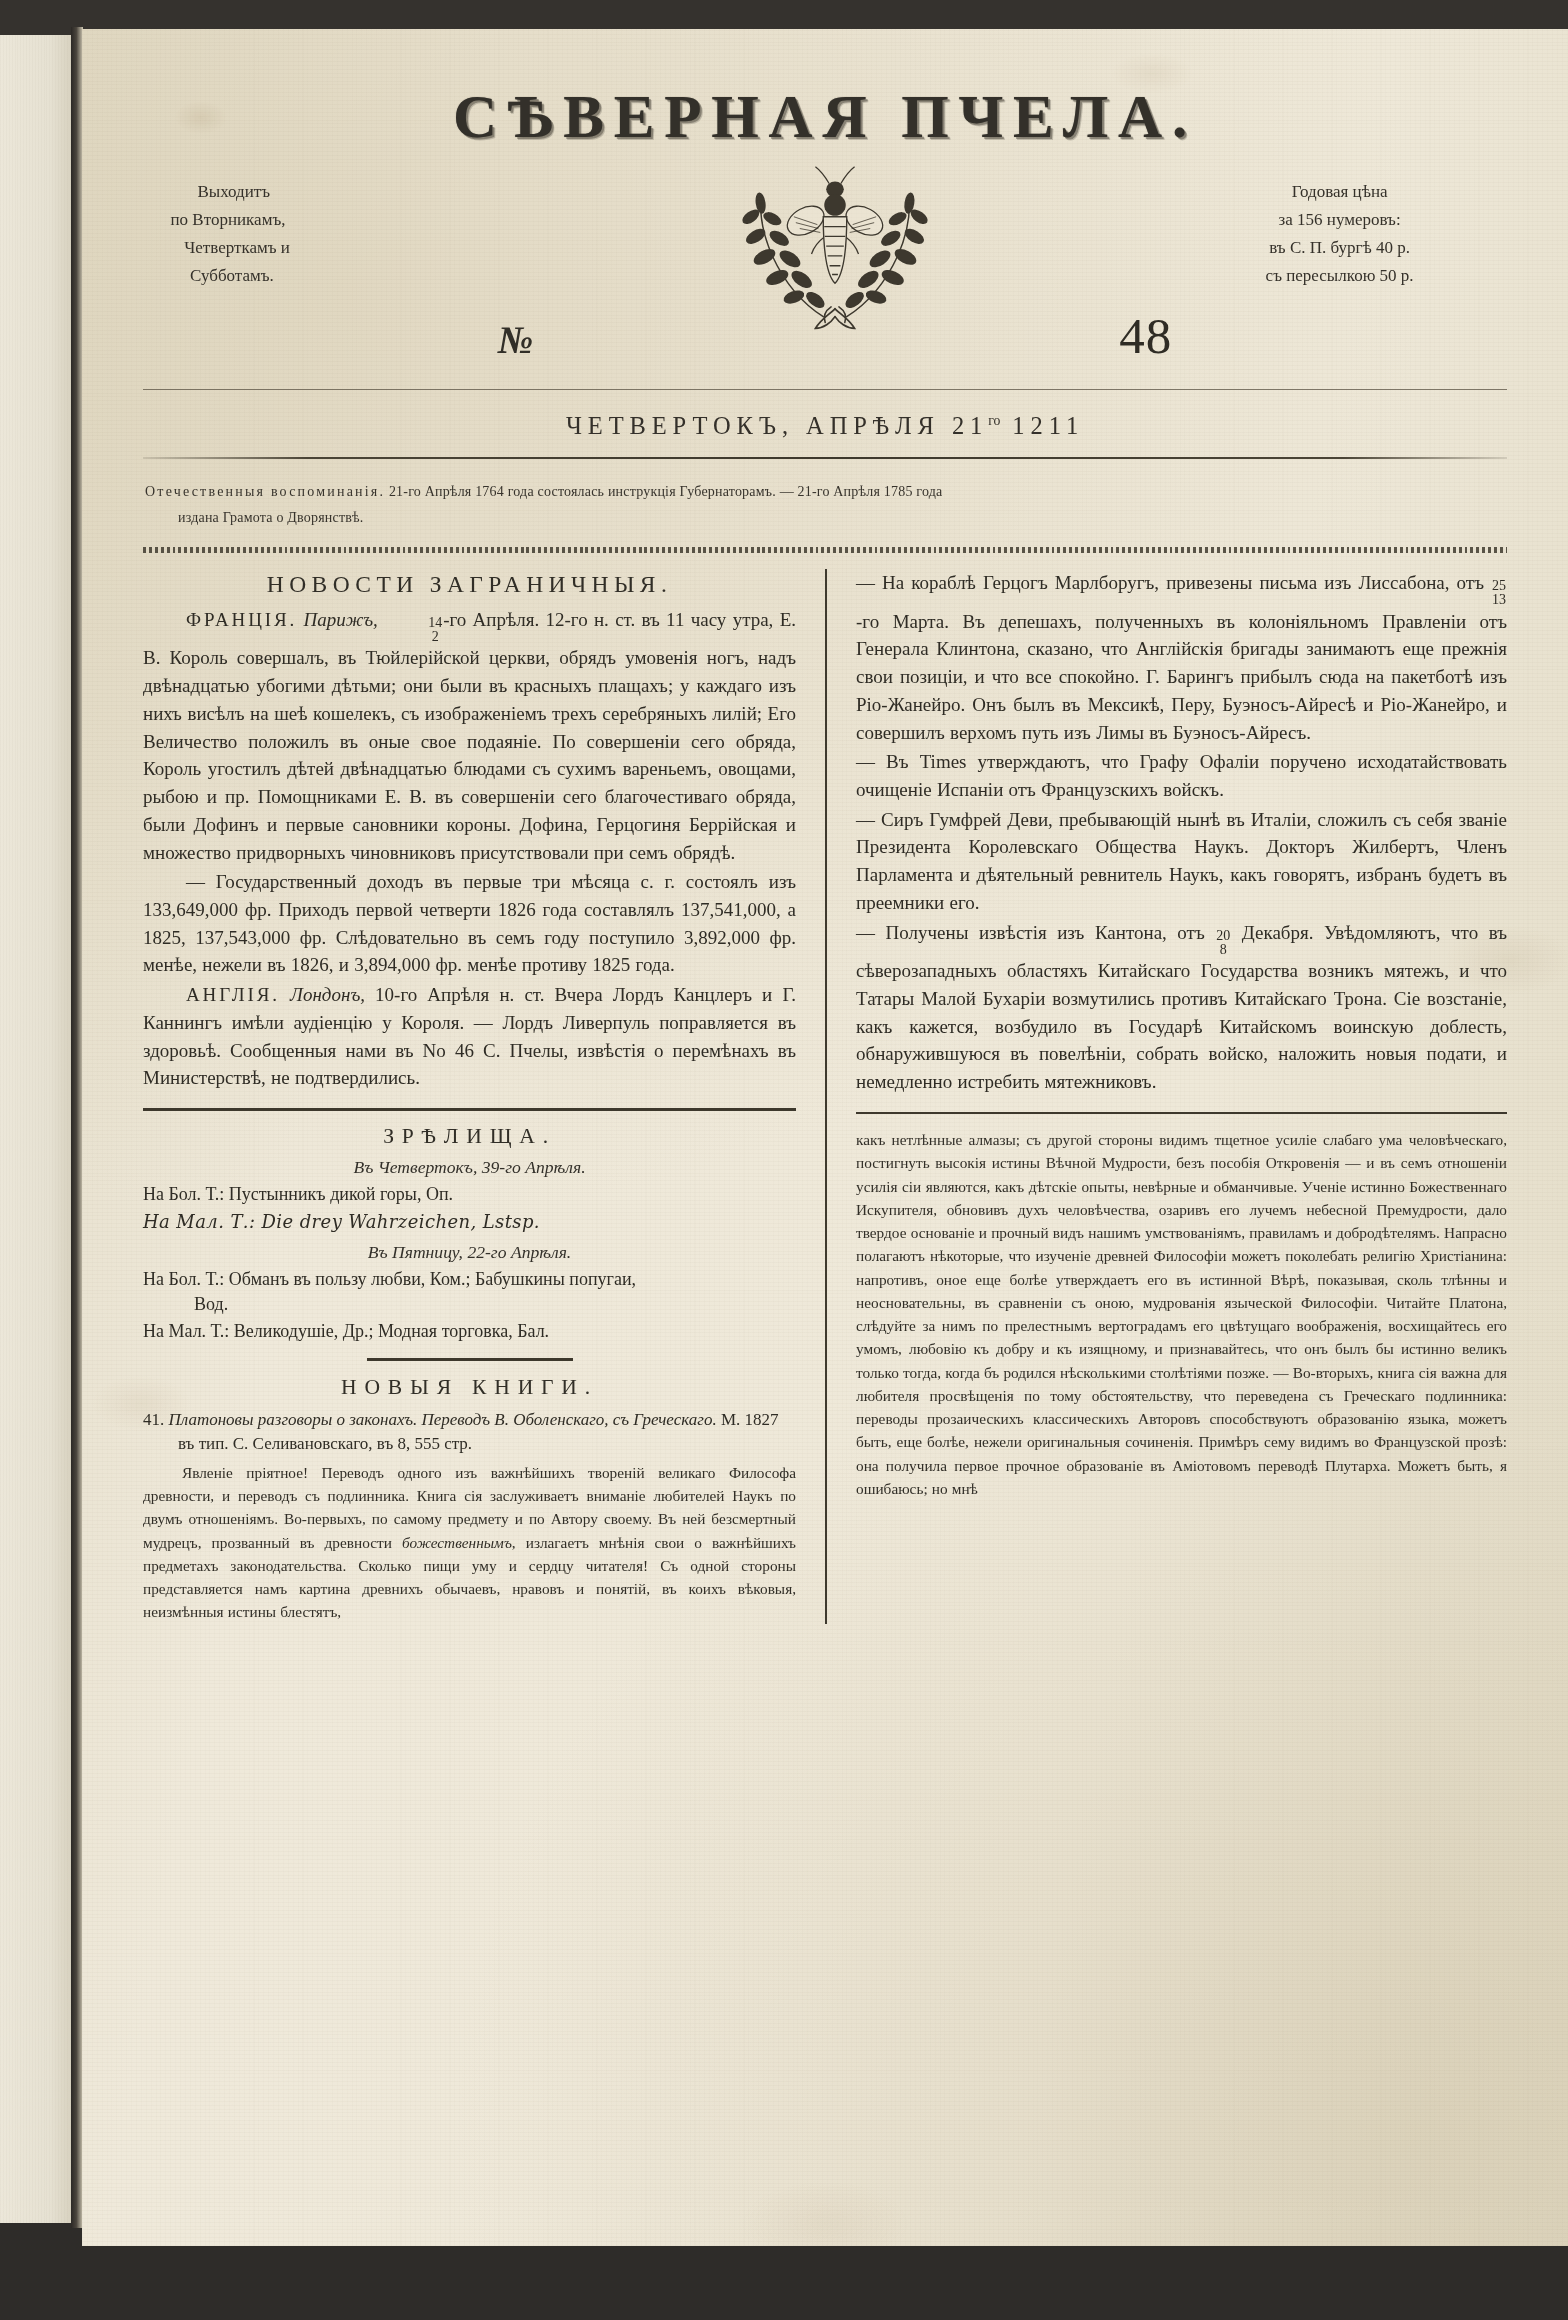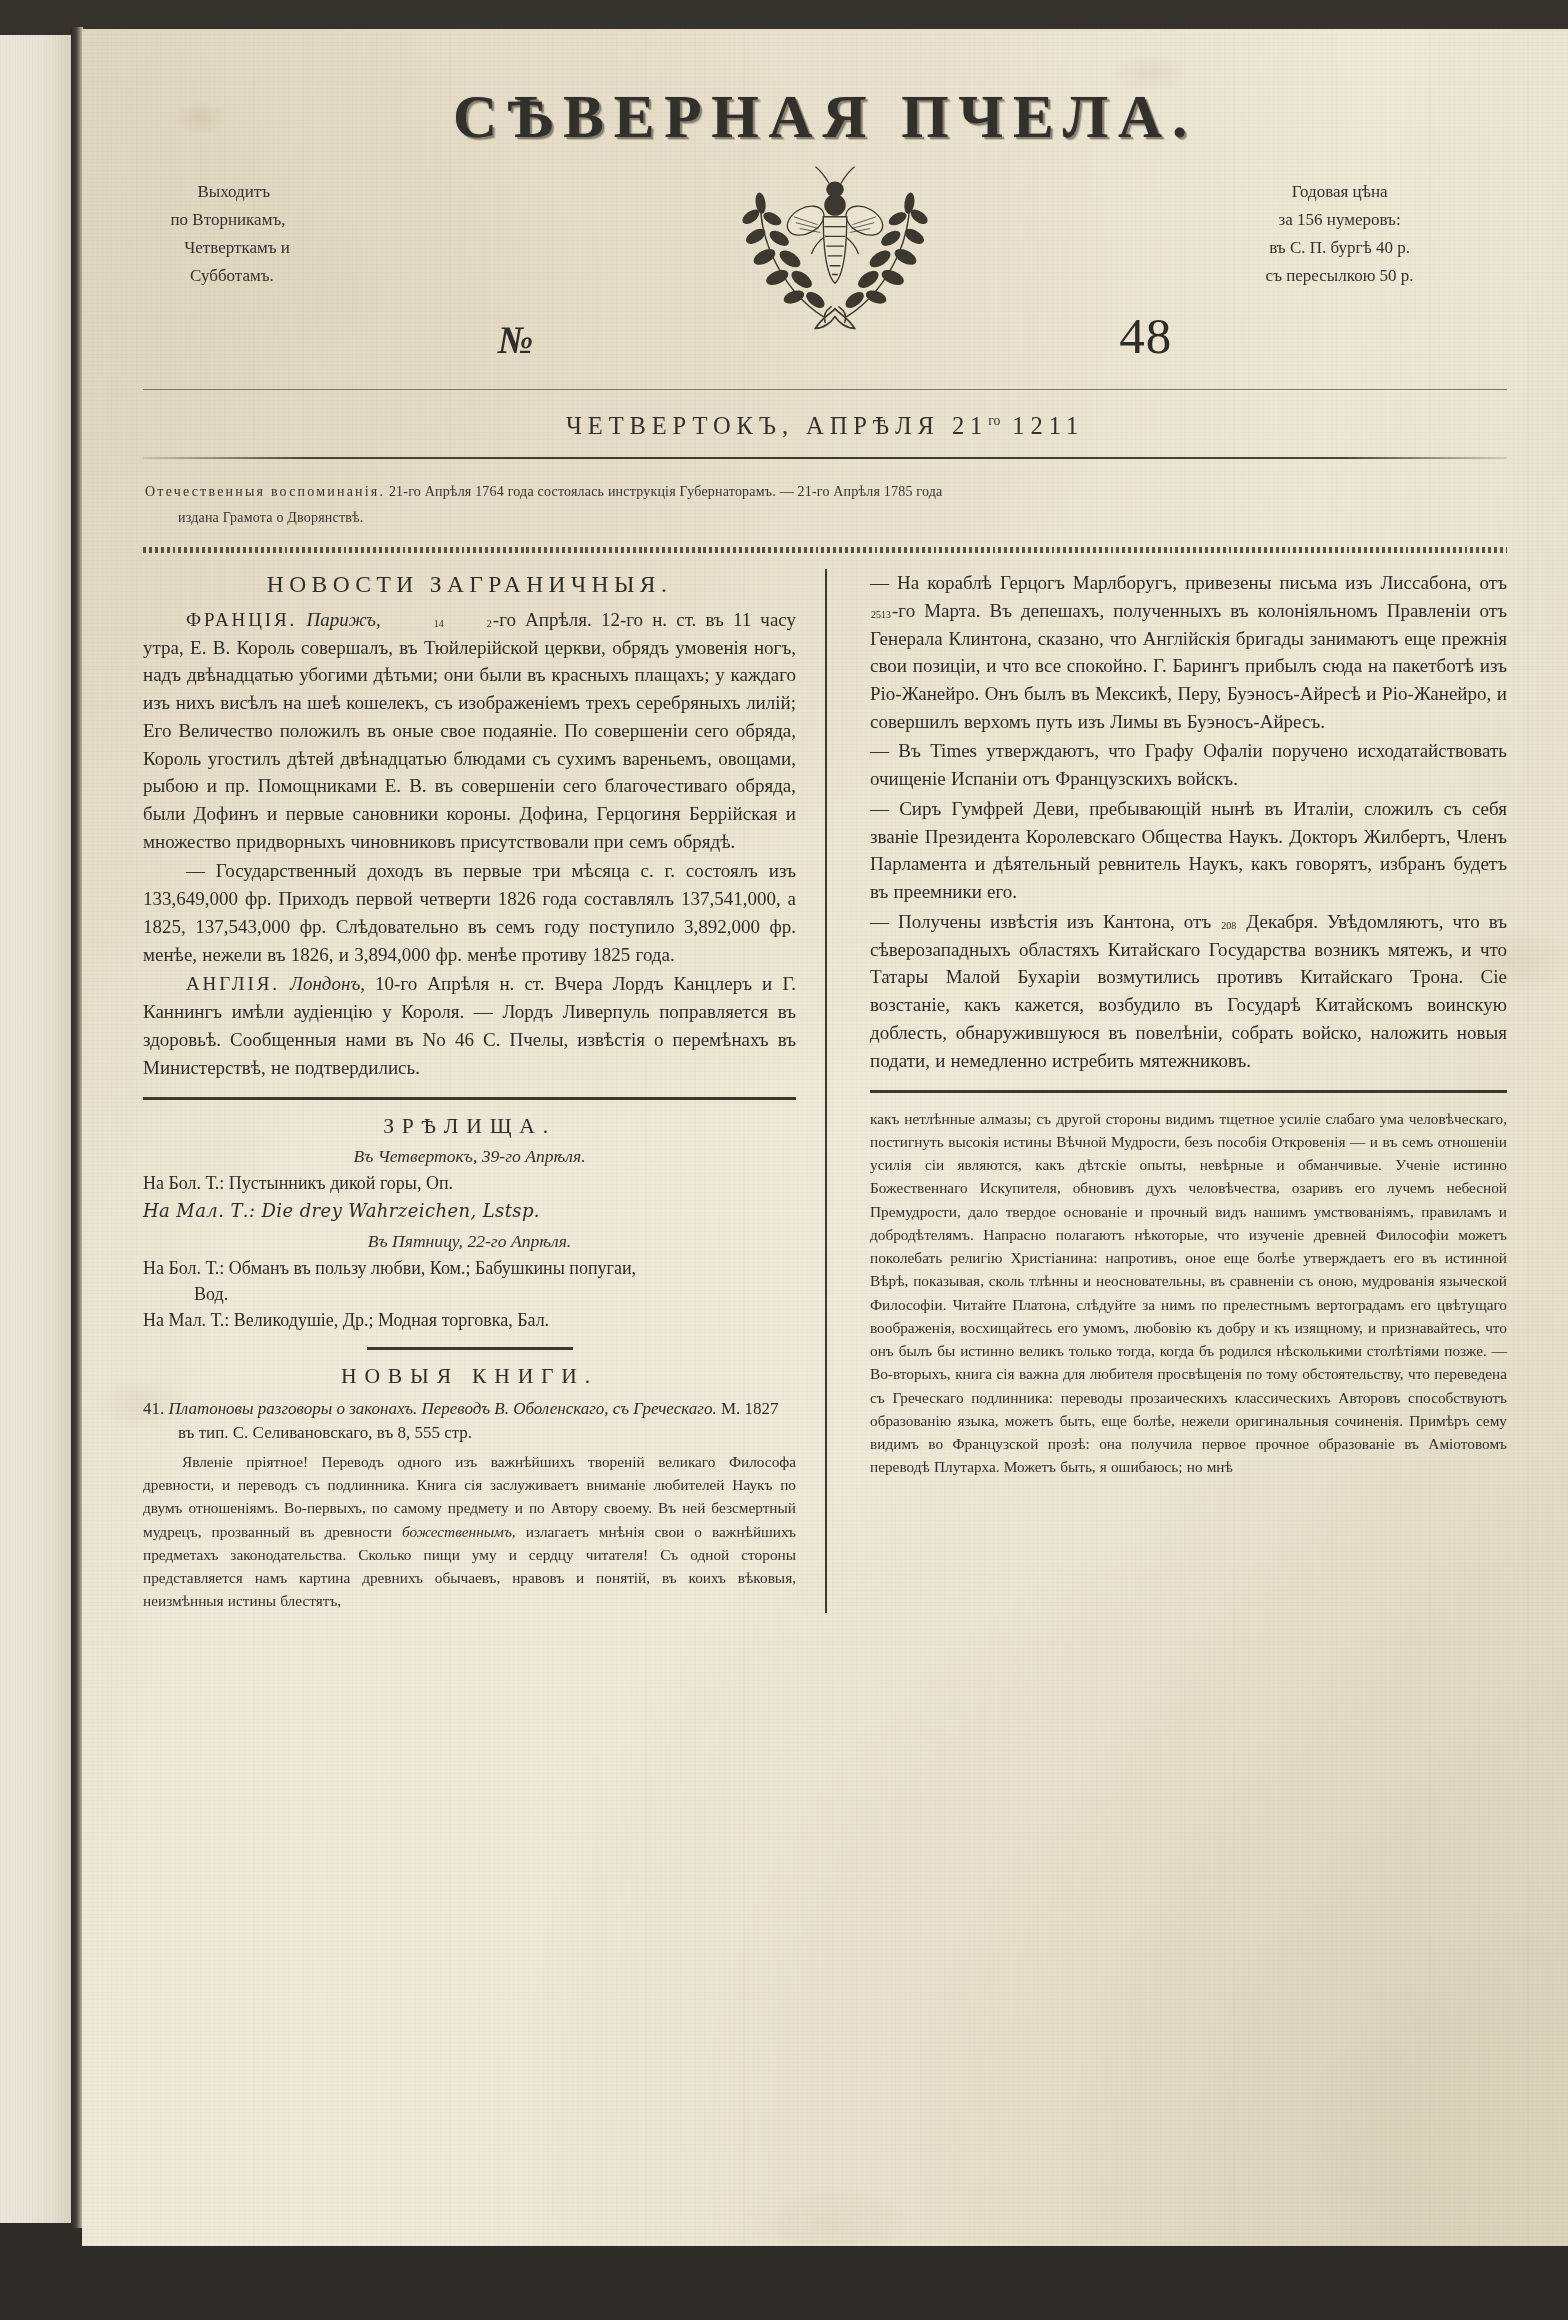--- a/index.html
+++ b/index.html
@@ -197,21 +197,21 @@
   
   .cols {
     display: flex;
     margin-top: 13.7px;
   }
   .col {
     width: 50%;
     box-sizing: border-box;
   }
   .col-left  { padding-right: 29px; }
-  .col-right { padding-left: 43px; border-left: 2px solid #3f3a2e; }
+  .col-right { padding-left: 29px; border-left: 2px solid #3f3a2e; }
 
   .sec-title {
     text-align: center;
     font-size: 23.5px;
     letter-spacing: 5.4px;
     color: #312e27;
     margin: 2px 0 7.8px;
     white-space: nowrap;
   }
   .sec-title.small {
@@ -230,22 +230,23 @@
   }
   p.body.noindent { text-indent: 0; }
   .sc {
     letter-spacing: 2.9px;
   }
   .it { font-style: italic; }
 
   
   .frac {
     display: inline-flex;
-    flex-direction: row;
-    font-size: 10px;
+    flex-direction: column;
+    align-items: center;
+    font-size: 14px;
     line-height: 1.02;
     vertical-align: -1px;
     margin: 0 1px;
   }
 
   
   .subhead {
     text-align: center;
     font-style: italic;
     font-size: 17.6px;

